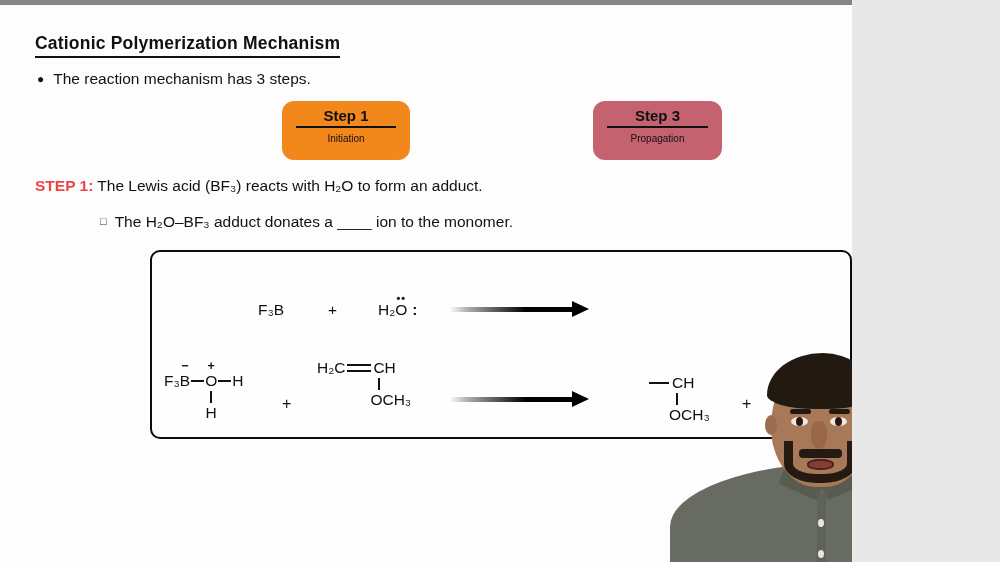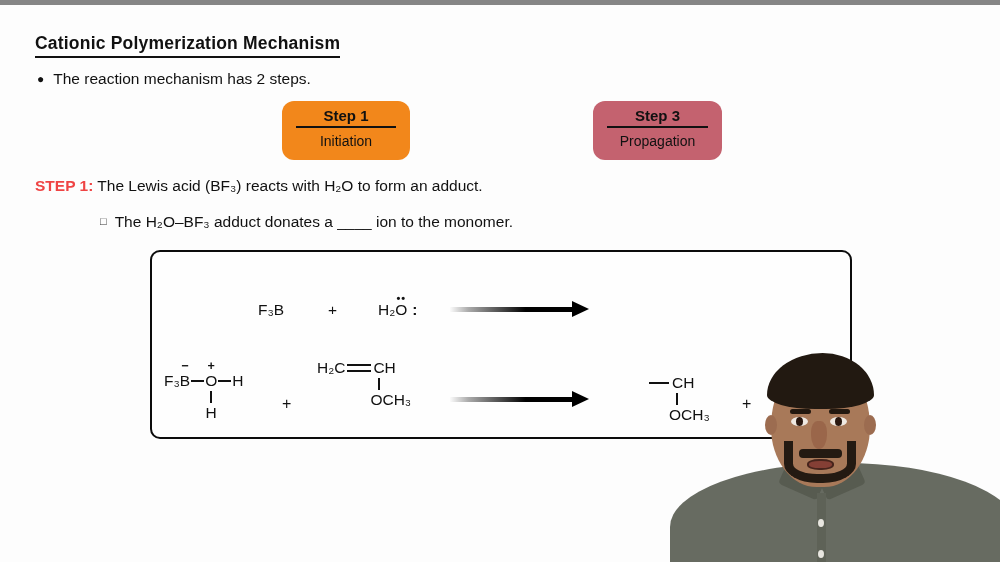--- a/index.html
+++ b/index.html
@@ -1,18 +1,18 @@
 <!DOCTYPE html>
 <html><head>
 <meta charset="utf-8">
 <style>
   * { margin:0; padding:0; box-sizing:border-box; }
   html,body { background:#e8e8e8; }
   #stage {
-    position:relative; width:1000px; height:562px; overflow:hidden;
+    position:relative; width:852px; height:562px; overflow:hidden;
     background:#FDFDFD; font-family:"Liberation Sans", sans-serif; color:#111;
   }
   #top-strip { position:absolute; left:0; top:0; width:100%; height:5px; background:#868686; }
 
   
   .slide-title {
     position:absolute; left:35px; top:33px; font-size:17.5px; font-weight:bold;
     display:inline-block; border-bottom:2.2px solid #111; padding-bottom:2px; letter-spacing:.2px;
   }
   .bullet-line { position:absolute; left:37px; top:70px; font-size:15.5px; display:flex; align-items:center; gap:9px; }
@@ -22,21 +22,21 @@
   .sub-bullet-line { position:absolute; left:100px; top:213px; font-size:15.5px; display:flex; align-items:center; gap:8px; }
   .square-marker { font-size:11px; color:#333; position:relative; top:-1px; }
 
   
   .step-box { position:absolute; top:101px; height:59px; border-radius:12px; text-align:center; padding-top:6px; }
   #step-box-1 { left:282px; width:128px;text-align:center; }
   #step-box-2 { left:437px; width:130px; }
   #step-box-3 { left:593px; width:129px; }
   .step-box .step-label { font-size:15px; font-weight:bold; }
   .step-box .step-divider { width:78%; height:2px; background:#111; margin:2px auto 0; }
-  .step-box .step-name { font-size:14px; margin-top:5px; }
+  .step-box .step-name { font-size:10px; margin-top:5px; }
 
   
   #diagram-box {
     position:absolute; left:150px; top:250px; width:702px; height:189px;
     border:2.5px solid #0c0c0c; border-radius:10px; background:#FEFEFE;
   }
   #diagram-header {
     position:absolute; left:-1px; top:-1px; width:calc(100% + 2px); height:25px; background:#0a0a0a;
     border-radius:7px 7px 0 0; color:#fff; font-weight:bold; font-size:15px;
     text-align:center; line-height:25px; letter-spacing:.3px;
@@ -83,21 +83,21 @@
 </head>
 <body>
 
 <div id="stage">
   <div id="top-strip"></div>
 
   <div class="slide-title">Cationic Polymerization Mechanism</div>
 
   <div class="bullet-line">
     <span class="bullet-marker">●</span>
-    <span>The reaction mechanism has 2 steps.</span>
+    <span>The reaction mechanism has 3 steps.</span>
   </div>
 
   <div class="step-box" id="step-box-1" style="background: rgb(242, 135, 27);">
     <div class="step-label">Step 1</div>
     <div class="step-divider"></div>
     <div class="step-name">Initiation</div>
   </div>
   <div class="step-box" id="step-box-3" style="background: rgb(196, 98, 111);">
     <div class="step-label">Step 3</div>
     <div class="step-divider"></div>

